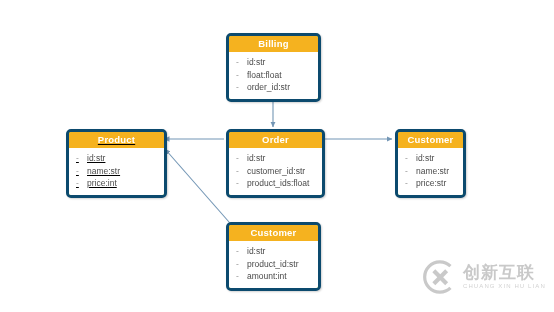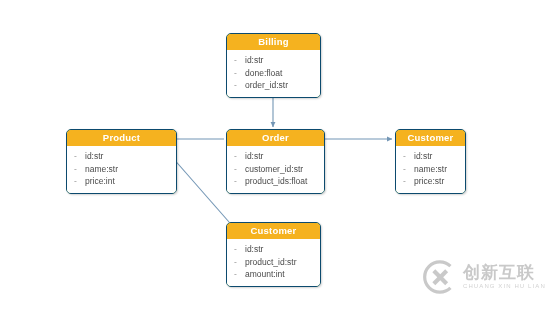--- a/index.html
+++ b/index.html
@@ -23,21 +23,21 @@
   #edges {
     position: absolute;
     left: 0; top: 0;
     width: 554px;
     height: 312px;
     pointer-events: none;
   }
   .entity {
     position: absolute;
     background: #bef264;
-    border: 1px solid #0c4a6e;
+    border: 3px solid #0c4a6e;
     border-radius: 5px;
     box-sizing: border-box;
     box-shadow: 1px 1px 2px rgba(0,0,0,0.18);
     overflow: hidden;
   }
   .entity-header {
     background: #f5b21f;
     color: #ffffff;
     font-size: 9.5px;
     font-weight: bold;
@@ -123,30 +123,30 @@
 
   <div class="entity" style="left:226px; top:33px; width:95px;">
     <div class="entity-header">Billing</div>
     <div class="entity-body">
       <div class="field-row">
         <span class="field-dash">-</span>
         <span class="field-name">id:str</span>
       </div>
       <div class="field-row">
         <span class="field-dash">-</span>
-        <span class="field-name">done:float</span>
+        <span class="field-name">float:float</span>
       </div>
       <div class="field-row">
         <span class="field-dash">-</span>
         <span class="field-name">order_id:str</span>
       </div>
     </div>
   </div>
 
-  <div class="entity" style="left:66px; top:129px; width:111px;">
+  <div class="entity" style="left:66px; top:129px; width:101px;text-decoration:underline;">
     <div class="entity-header">Product</div>
     <div class="entity-body">
       <div class="field-row">
         <span class="field-dash">-</span>
         <span class="field-name">id:str</span>
       </div>
       <div class="field-row">
         <span class="field-dash">-</span>
         <span class="field-name">name:str</span>
       </div>

